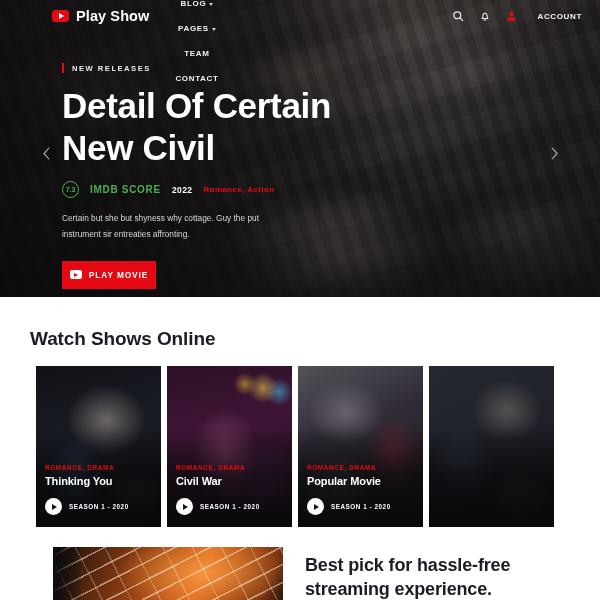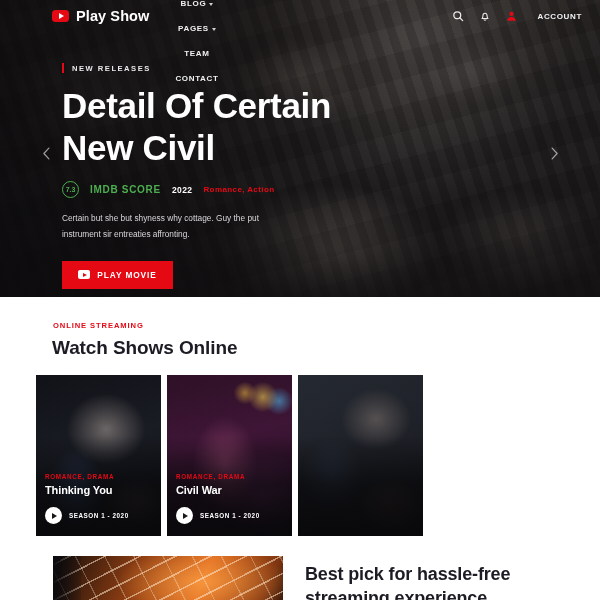--- a/index.html
+++ b/index.html
@@ -105,21 +105,21 @@
   }
   .meta-imdb{ font-size:10px;font-weight:700;letter-spacing:.7px;color:#4caf50;text-transform:uppercase;}
   .meta-year{ font-size:8.5px;font-weight:700;letter-spacing:.4px;color:#fff;}
   .meta-genre{ font-size:8px;font-weight:700;letter-spacing:.4px;color:#e50914;}
   .hero-desc{
     margin-top:13px; width:235px;
     font-size:8.3px; line-height:1.85; color:#d9d7da;
   }
   .play-btn{
     margin-top:19px;
-    width:111px;height:28px;
+    width:94px;height:28px;
     background:#e50914; border:0;
     display:flex;align-items:center;justify-content:center;gap:7px;
     cursor:pointer;
   }
   .play-btn .pb-ico{
     width:12px;height:9px;border-radius:2px;background:#fff;
     display:flex;align-items:center;justify-content:center;flex:none;
   }
   .play-btn .pb-ico i{
     width:0;height:0;border-left:4px solid #e50914;
@@ -139,21 +139,21 @@
   .h-arrow.right{ right:36px; }
   .h-arrow svg{ width:13px;height:15px;color:rgba(245,243,243,.62); display:block;}
 
   
   .shows{ padding:24px 0 0 0; background:#fff; }
   .sec-eyebrow{
     padding-left:53px;
     font-size:7.6px;font-weight:700;letter-spacing:.9px;color:#e50914;text-transform:uppercase;
   }
   .sec-title{
-    padding-left:52px; margin-top:7px;
+    padding-left:30px; margin-top:7px;
     font-size:19px;font-weight:700;color:#1c1c24;letter-spacing:-.1px;
   }
   .cards{
     margin-top:16px; padding:0 36px;
     display:flex; gap:6px;
   }
   .card{
     position:relative;
     width:125px;height:161px;
     overflow:hidden; flex:none; cursor:pointer;
@@ -333,21 +333,20 @@
     </svg>
   </div>
   <div class="h-arrow right">
     <svg viewBox="0 0 12 16" fill="none" stroke="currentColor" stroke-width="1.3">
       <path d="M3.5 2.2 L8.8 8 L3.5 13.8" stroke-linecap="round" stroke-linejoin="round"></path>
     </svg>
   </div>
 </section>
 
 <section class="shows">
-  <div class="sec-eyebrow">ONLINE STREAMING</div>
   <h2 class="sec-title">Watch Shows Online</h2>
 
   <div class="cards">
 
     <article class="card c1">
       <div class="card-img"></div>
       <div class="card-body">
         <div class="card-cat">ROMANCE, DRAMA</div>
         <div class="card-title">Thinking You</div>
         <div class="card-play">
@@ -366,20 +365,33 @@
         <div class="card-title">Civil War</div>
         <div class="card-play">
           <span class="cp-circle">
               <i></i>
             </span>
           <span class="cp-season">SEASON 1 - 2020</span>
         </div>
       </div>
     </article>
 
+    <article class="card c3">
+      <div class="card-img"></div>
+      <div class="card-body">
+        <div class="card-cat">ROMANCE, DRAMA</div>
+        <div class="card-title">Popular Movie</div>
+        <div class="card-play">
+          <span class="cp-circle">
+              <i></i>
+            </span>
+          <span class="cp-season">SEASON 1 - 2020</span>
+        </div>
+      </div>
+    </article>
 
     <article class="card c4">
       <div class="card-img"></div>
     </article>
 
   </div>
 </section>
 
 <section class="promo">
   <div class="promo-media">

